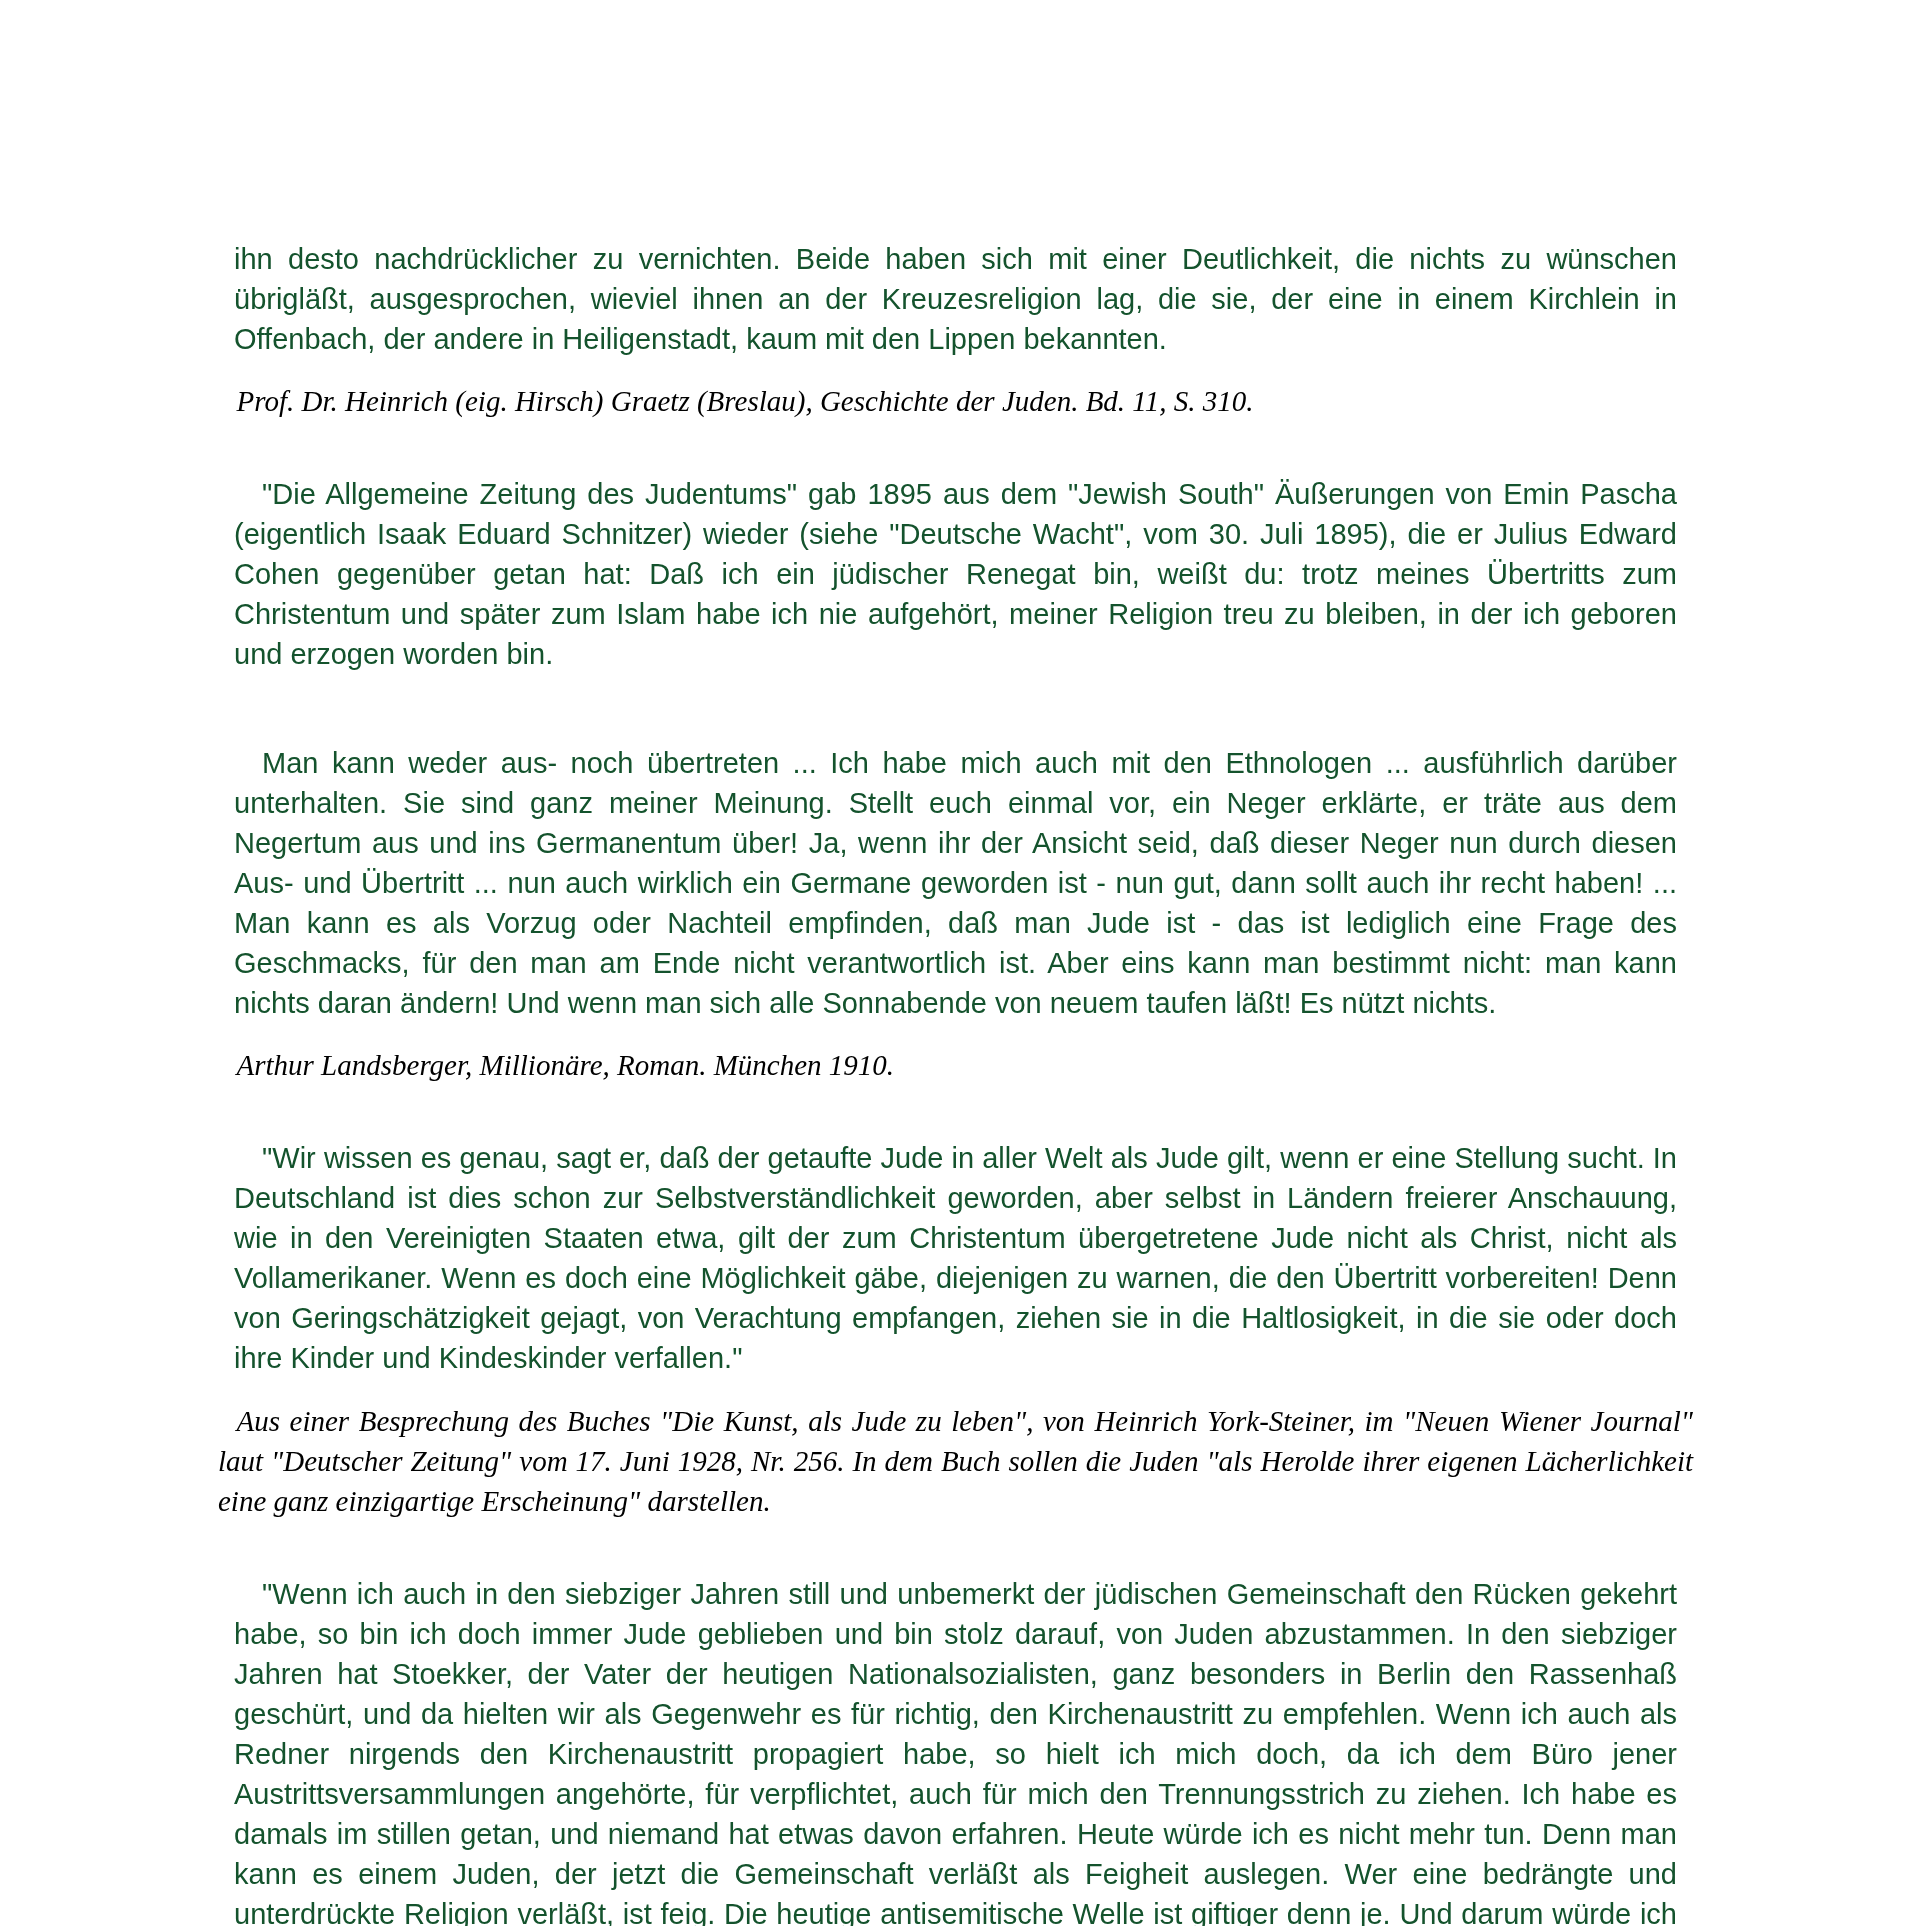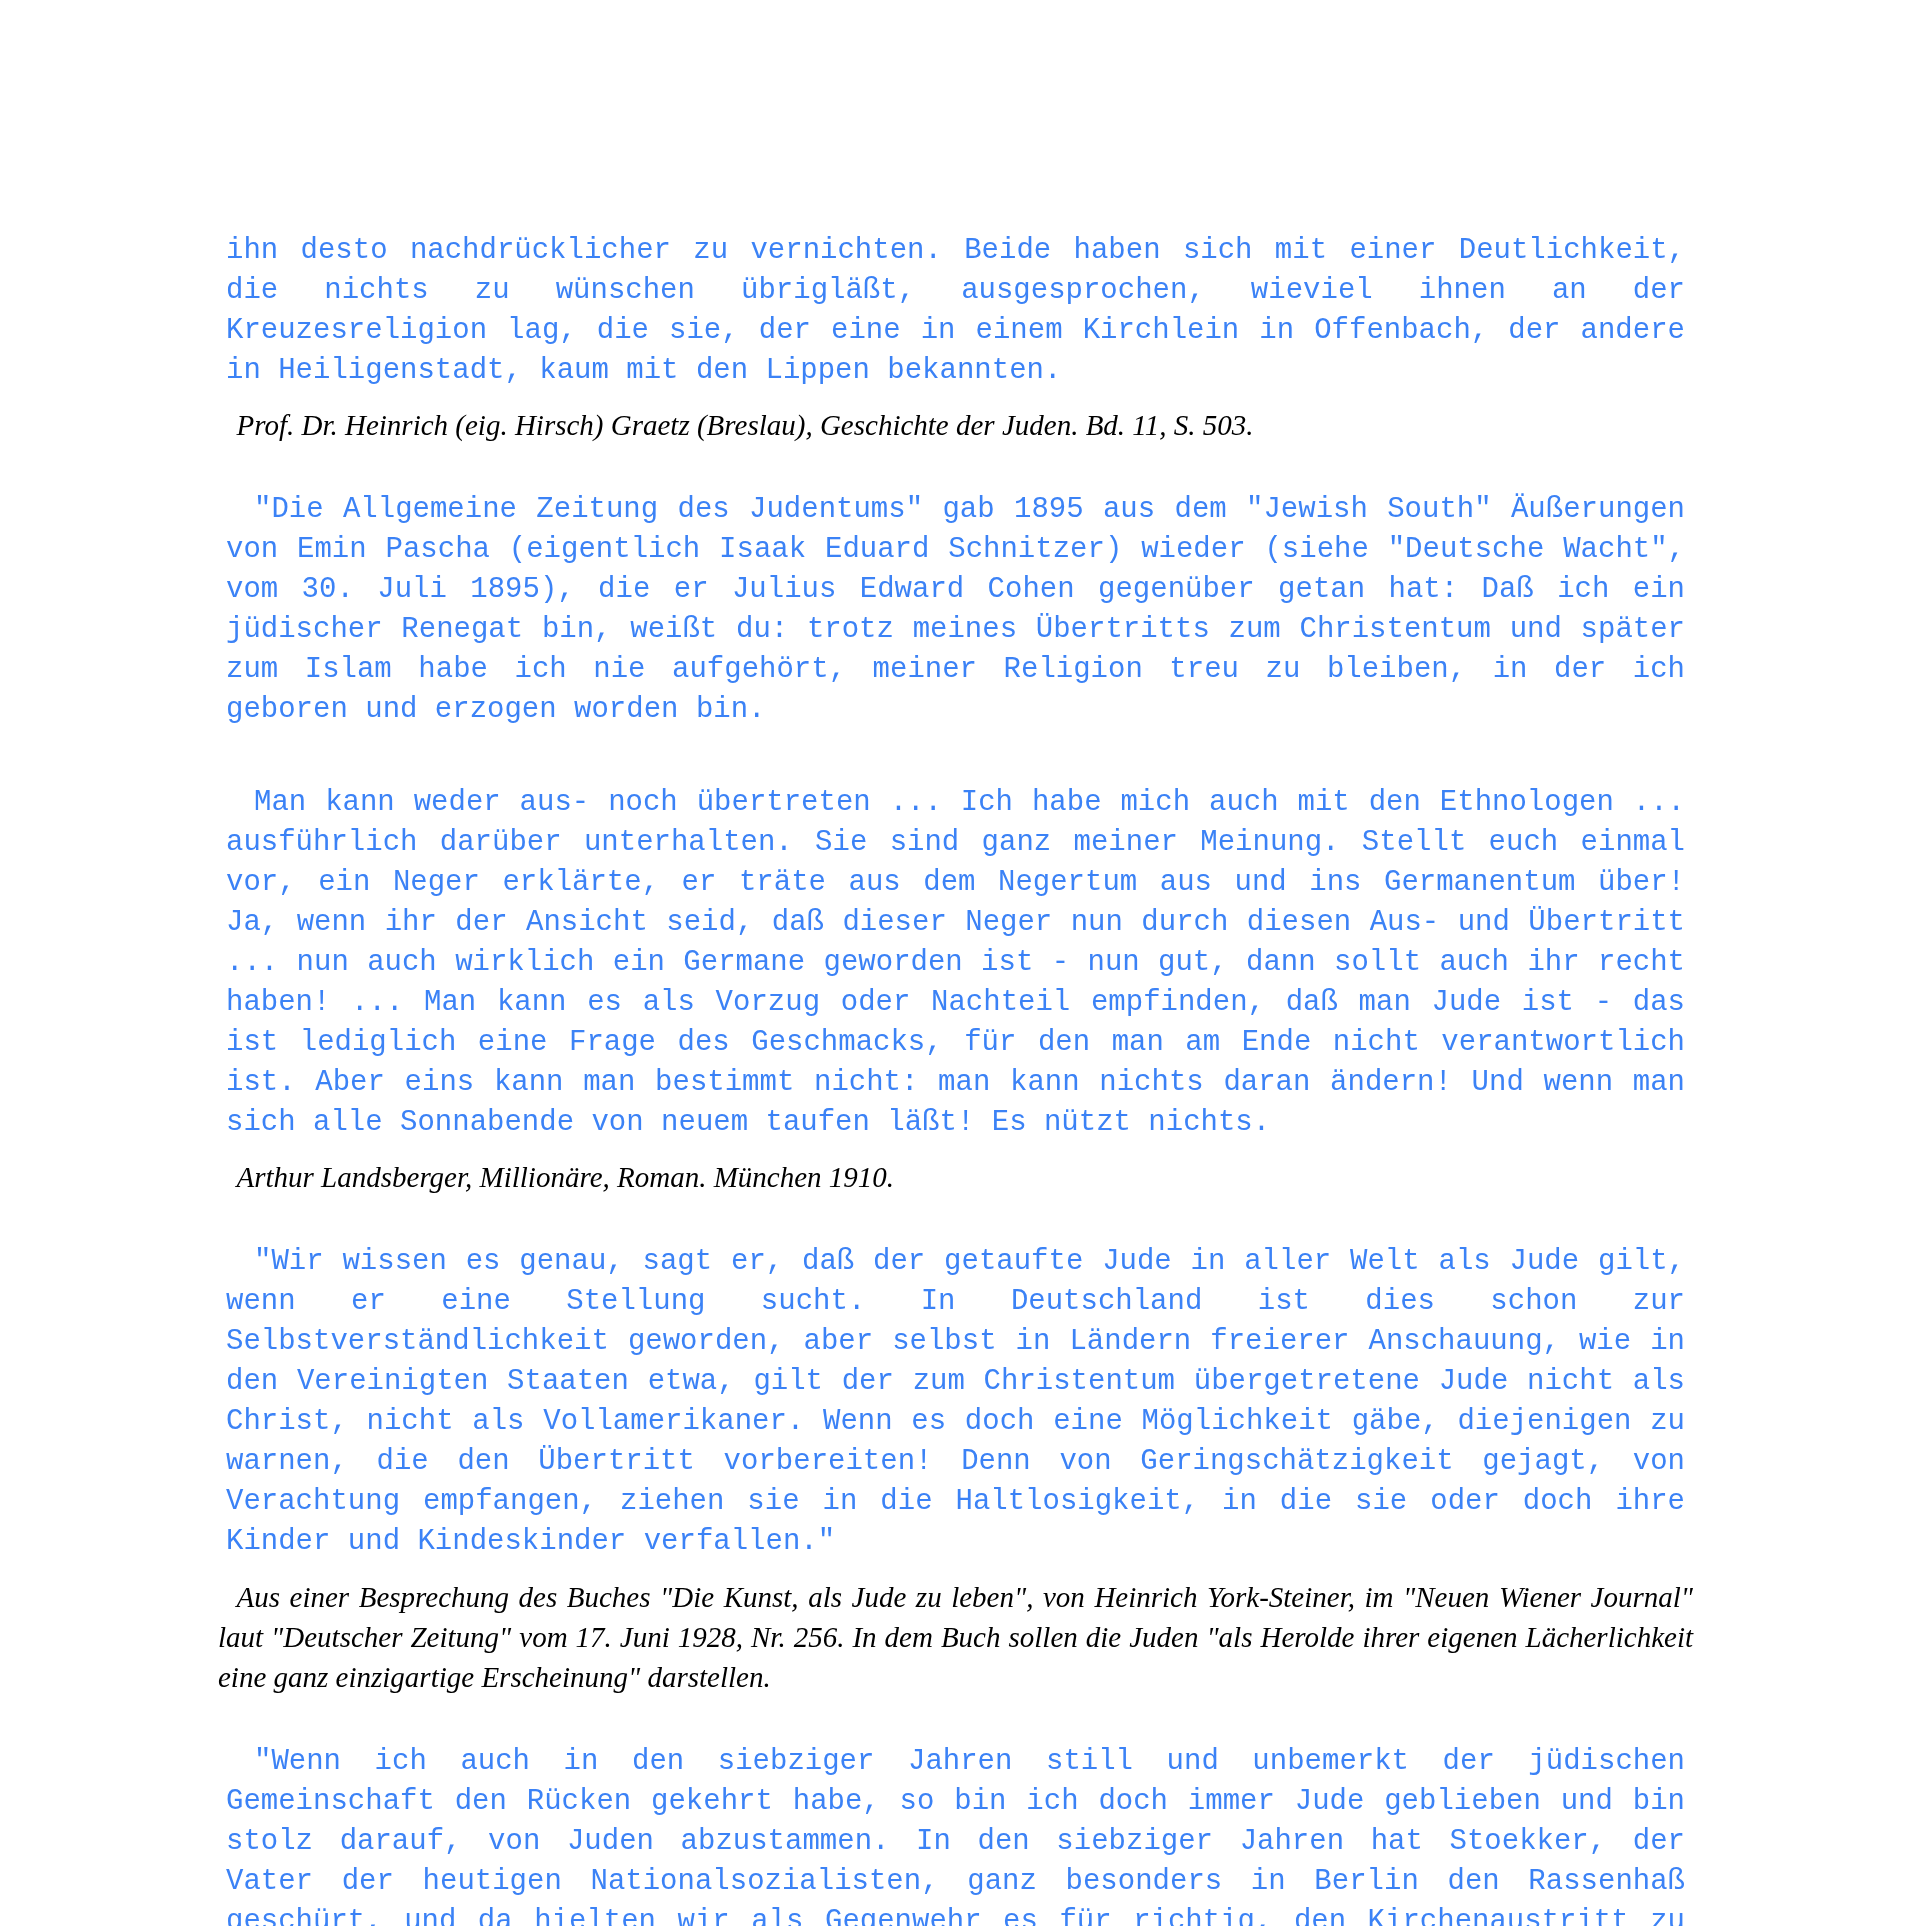--- a/index.html
+++ b/index.html
@@ -24,27 +24,27 @@
     background: #ffffff;
     overflow: hidden;
   }
   .content {
     position: absolute;
     left: 218px;
     top: 223px;
     width: 1475px;
   }
   .para {
-    font-family: Liberation Mono, monospace;
+    font-family: Liberation Sans, sans-serif;
     font-size: 29px;
     line-height: 40px;
     text-align: justify;
     text-justify: inter-word;
-    margin: 8px;
-    color: #3b82f6;
+    margin: 16px;
+    color: #14532d;
     letter-spacing: 0px;
     word-spacing: 0px;
   }
   .para.indent {
     text-indent: 28px;
   }
   .attrib {
     font-family: "Liberation Serif", serif;
     font-style: italic;
     font-size: 29px;
@@ -64,21 +64,21 @@
 </head>
 <body>
 
 <div class="page">
   <div class="content">
 
     <p class="para">ihn desto nachdrücklicher zu vernichten. Beide haben sich mit einer Deutlichkeit, die nichts zu wünschen übrigläßt, ausgesprochen, wieviel ihnen an der Kreuzesreligion lag, die sie, der eine in einem Kirchlein in Offenbach, der andere in Heiligenstadt, kaum mit den Lippen bekannten.</p>
 
     <div class="gap-sm"></div>
 
-    <p class="attrib">Prof. Dr. Heinrich (eig. Hirsch) Graetz (Breslau), Geschichte der Juden. Bd. 11, S. 503.</p>
+    <p class="attrib">Prof. Dr. Heinrich (eig. Hirsch) Graetz (Breslau), Geschichte der Juden. Bd. 11, S. 310.</p>
 
     <div class="gap-md"></div>
 
     <p class="para indent">"Die Allgemeine Zeitung des Judentums" gab 1895 aus dem "Jewish South" Äußerungen von Emin Pascha (eigentlich Isaak Eduard Schnitzer) wieder (siehe "Deutsche Wacht", vom 30. Juli 1895), die er Julius Edward Cohen gegenüber getan hat: Daß ich ein jüdischer Renegat bin, weißt du: trotz meines Übertritts zum Christentum und später zum Islam habe ich nie aufgehört, meiner Religion treu zu bleiben, in der ich geboren und erzogen worden bin.</p>
 
     <div class="gap-md"></div>
 
     <p class="para indent">Man kann weder aus- noch übertreten ... Ich habe mich auch mit den Ethnologen ... ausführlich darüber unterhalten. Sie sind ganz meiner Meinung. Stellt euch einmal vor, ein Neger erklärte, er träte aus dem Negertum aus und ins Germanentum über! Ja, wenn ihr der Ansicht seid, daß dieser Neger nun durch diesen Aus- und Übertritt ... nun auch wirklich ein Germane geworden ist - nun gut, dann sollt auch ihr recht haben! ... Man kann es als Vorzug oder Nachteil empfinden, daß man Jude ist - das ist lediglich eine Frage des Geschmacks, für den man am Ende nicht verantwortlich ist. Aber eins kann man bestimmt nicht: man kann nichts daran ändern! Und wenn man sich alle Sonnabende von neuem taufen läßt! Es nützt nichts.</p>
 
     <div class="gap-sm"></div>

